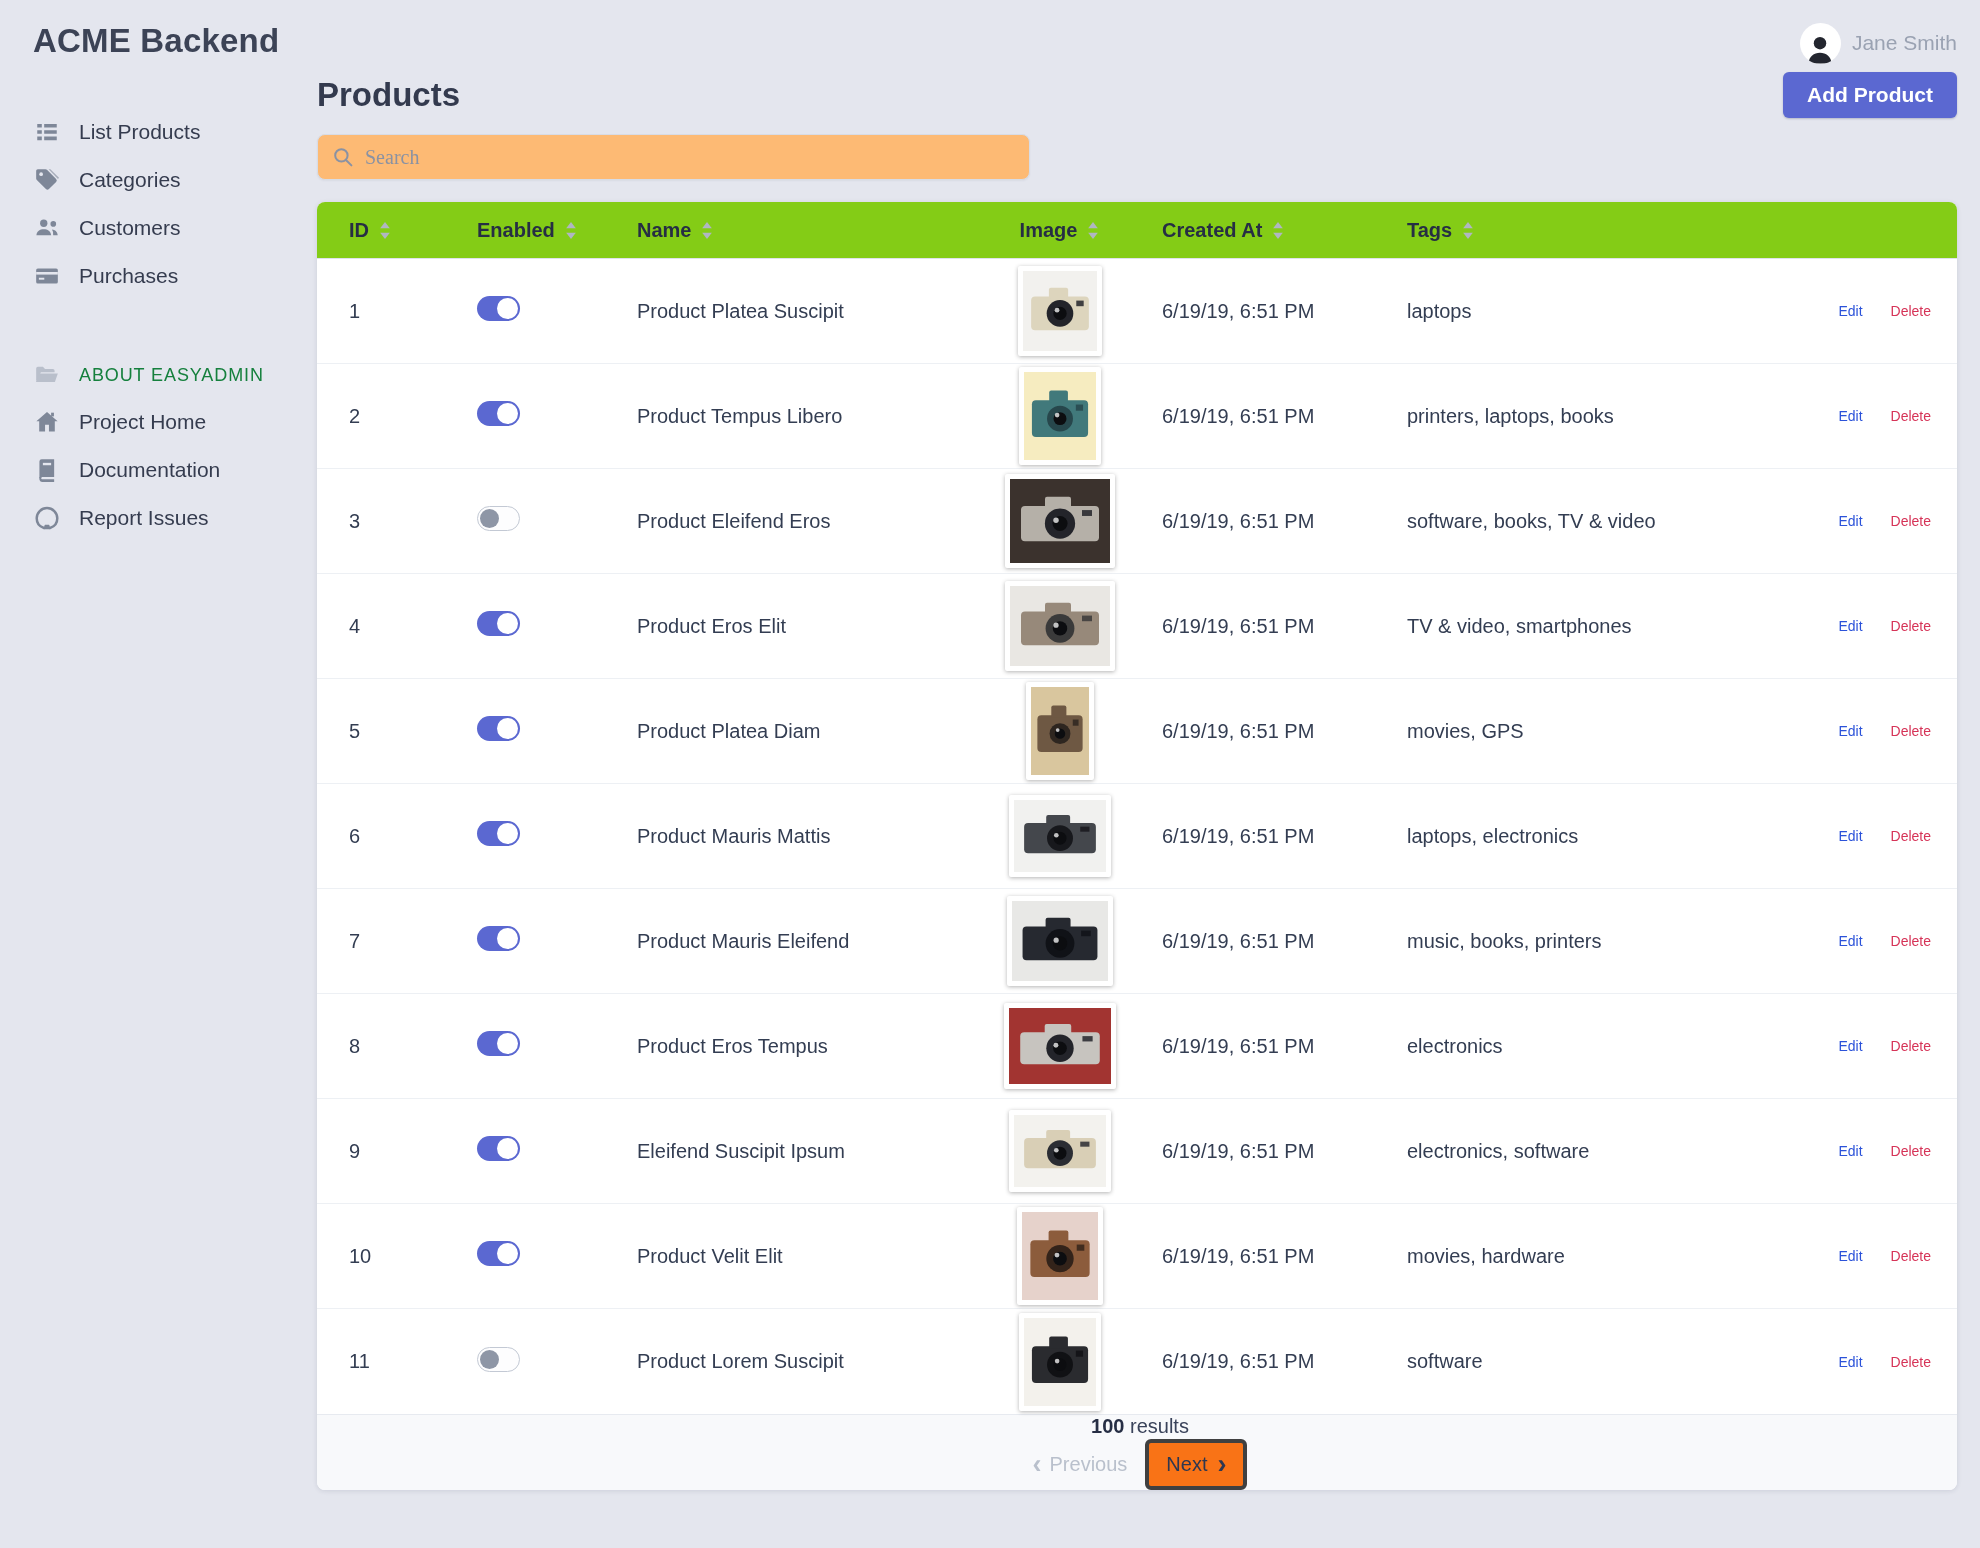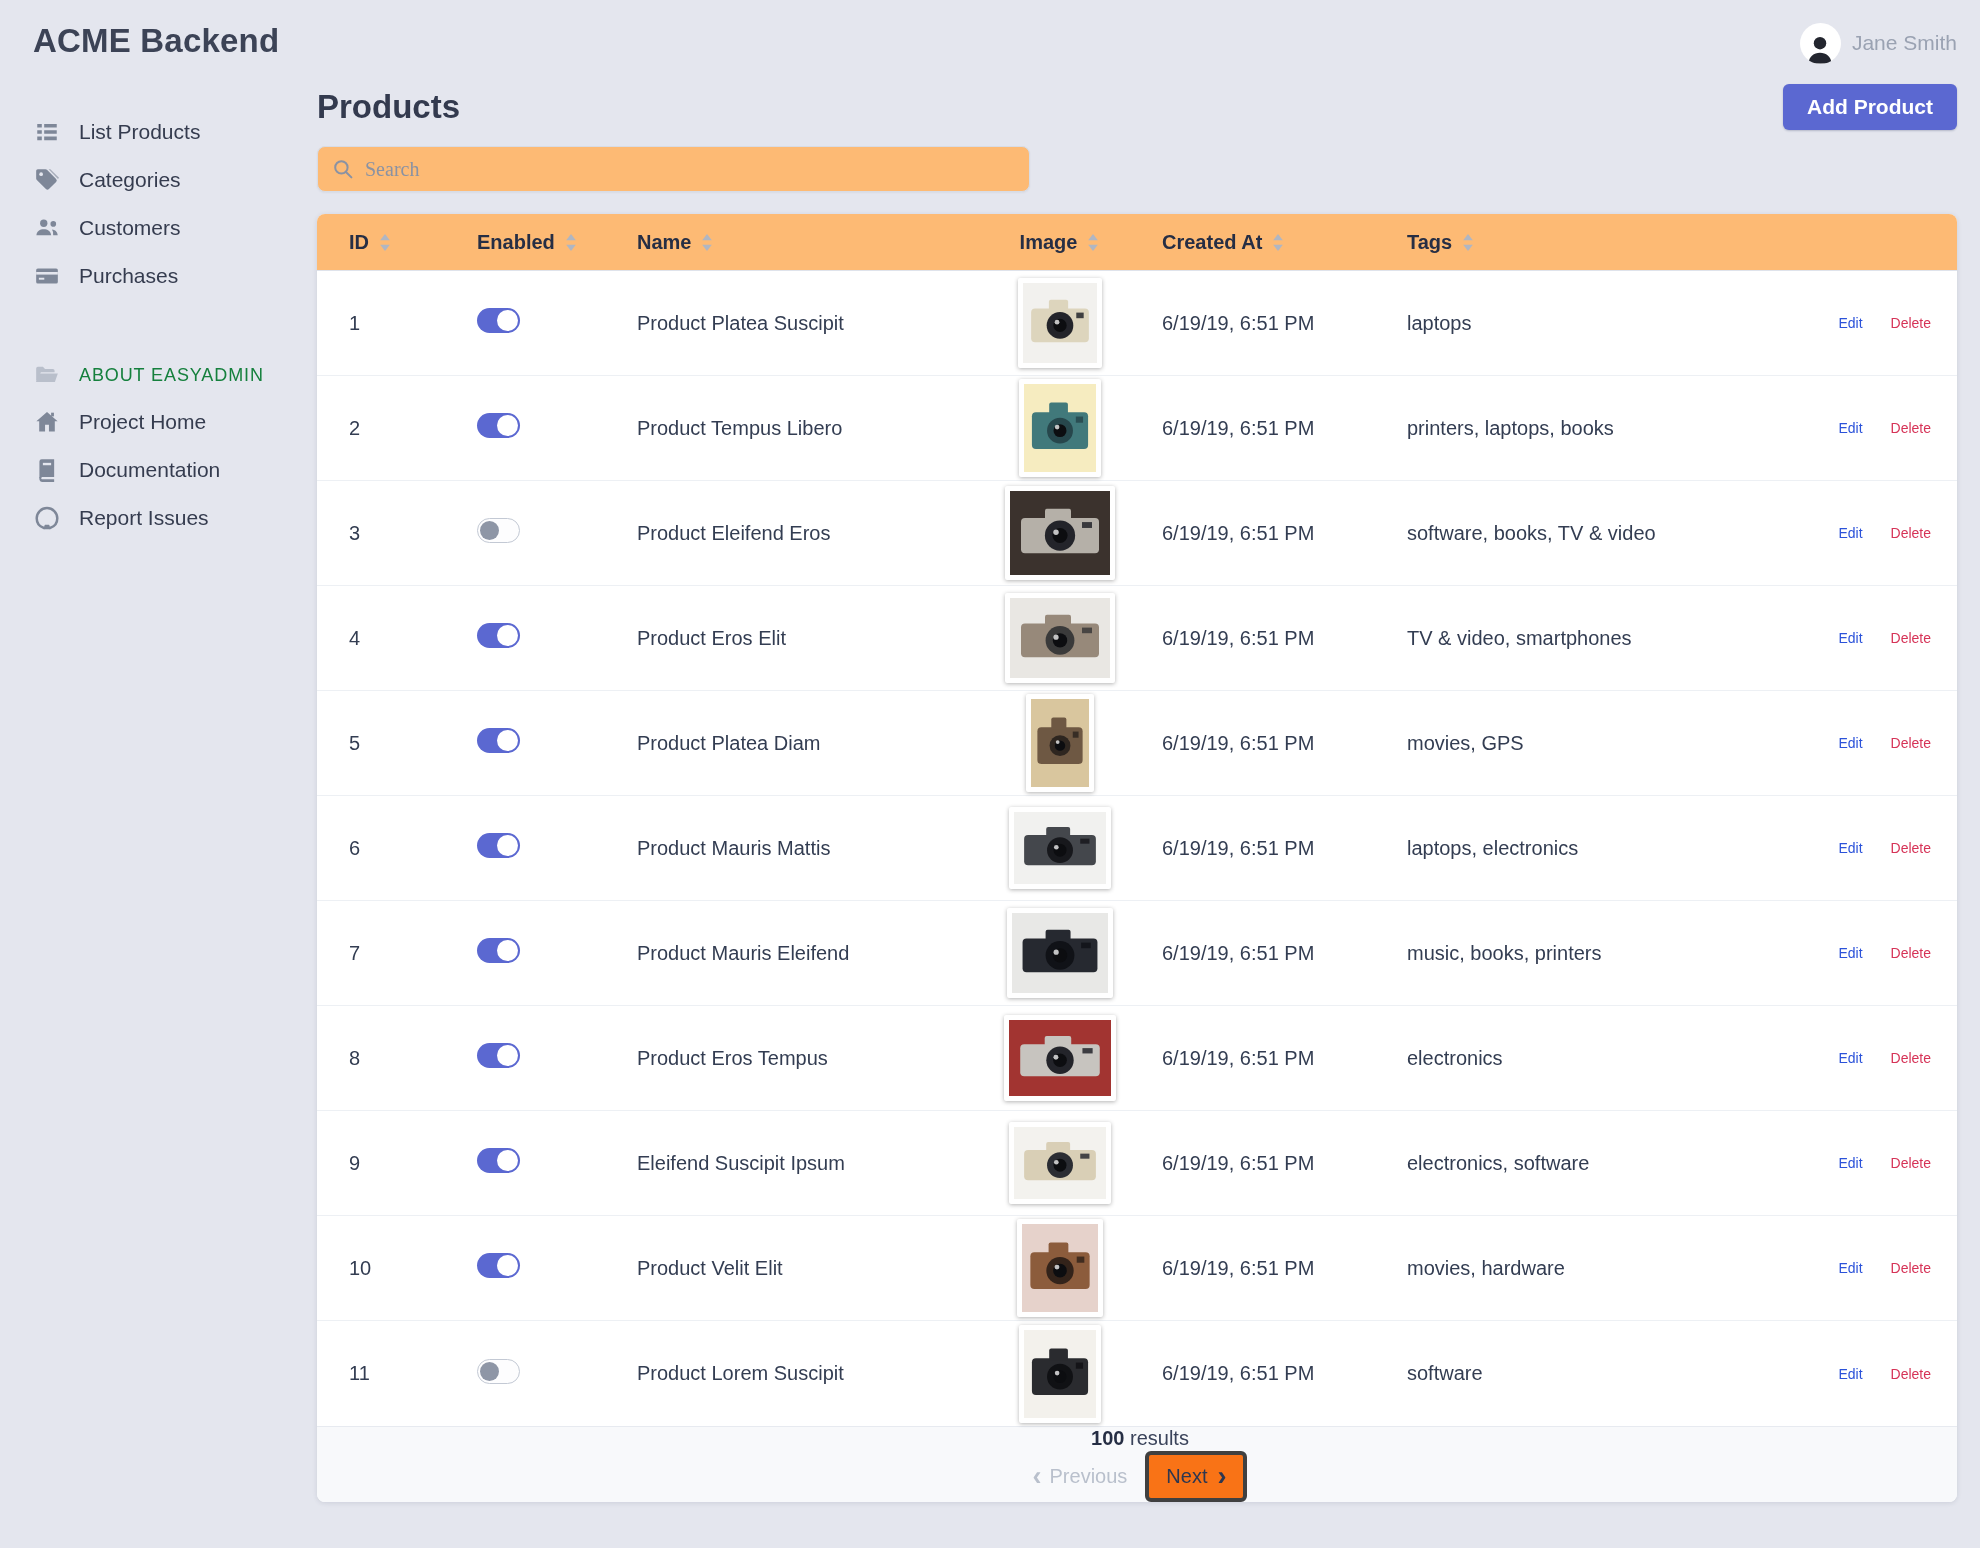--- a/index.html
+++ b/index.html
@@ -19,35 +19,35 @@
   .nav-item .ico { width:28px; height:26px; display:flex; align-items:center; justify-content:center; }
   .nav-item .ico svg { fill:#7e8798; }
   .section-head { display:flex; align-items:center; gap:18px; margin-top:52px; padding:10px 0; font-size:18px; letter-spacing:.9px; color:#15803d; }
   .section-head .ico { width:28px; height:26px; display:flex; align-items:center; justify-content:center; }
   .section-head .ico svg { fill:#b9bfcb; }
   
   .main { flex:1; padding:0 23px 0 17px; }
   .user-row { display:flex; justify-content:flex-end; align-items:center; gap:11px; padding-top:22px; height:64px; cursor:pointer; }
   .avatar { width:41px; height:41px; border-radius:50%; background:#ffffff; overflow:hidden; display:flex; align-items:flex-end; justify-content:center; }
   .user-name { font-size:21px; color:#9aa2b2; }
-  .head-row { display:flex; justify-content:space-between; align-items:center; margin-top:20px; }
+  .head-row { display:flex; justify-content:space-between; align-items:center; margin-top:8px; }
   .page-title { font-size:33px; font-weight:bold; color:#333a4e; }
   .add-btn { background:#5b68d1; color:#fff; border:none; border-radius:6px; font-family:inherit;
              font-size:21px; font-weight:600; padding:11px 24px; cursor:pointer; box-shadow:0 1px 2px rgba(40,50,90,.25); }
   .search-wrap { position:relative; margin-top:16px; width:713px; }
   .search-wrap svg { position:absolute; left:15px; top:12px; }
   .search-input { width:100%; height:46px; border:1px solid #d8dce5; border-radius:8px; background:#fdba74;
                   font-family:Liberation Serif, serif; font-size:20px; color:#333d52; padding:0 16px 0 47px; outline:none;
                   box-shadow:0 1px 2px rgba(40,50,90,.06); }
   .search-input::placeholder { color:#8a92a3; }
   
   .card { margin-top:22px; background:#fff; border-radius:8px; box-shadow:0 1px 5px rgba(30,40,70,.12); }
   .t-head, .t-row { display:grid; grid-template-columns:128px 160px 320px 205px 245px 1fr 170px;
                     align-items:center; padding:0 26px 0 32px; }
-  .t-head { background:#fdba74; border-radius:8px 8px 0 0; height:57px; border-bottom:1px solid #dfe3eb; }
+  .t-head { background:#84cc16; border-radius:8px 8px 0 0; height:57px; border-bottom:1px solid #dfe3eb; }
   .h-cell { display:flex; align-items:center; gap:10px; font-size:20px; font-weight:600; color:#262e44; cursor:pointer; }
   .sort { display:inline-flex; }
   .t-row { min-height:105px; border-bottom:1px solid #edf0f4; }
   .t-row:last-child { border-bottom:none; }
   .cell { font-size:20px; color:#333d52; }
   .cell-actions { display:flex; justify-content:flex-end; gap:28px; }
   .cell-actions a { text-decoration:none; font-size:14px; cursor:pointer; }
   .edit { color:#2b52d9; }
   .delete { color:#d63357; }
   .cell-image { display:flex; justify-content:center; }

